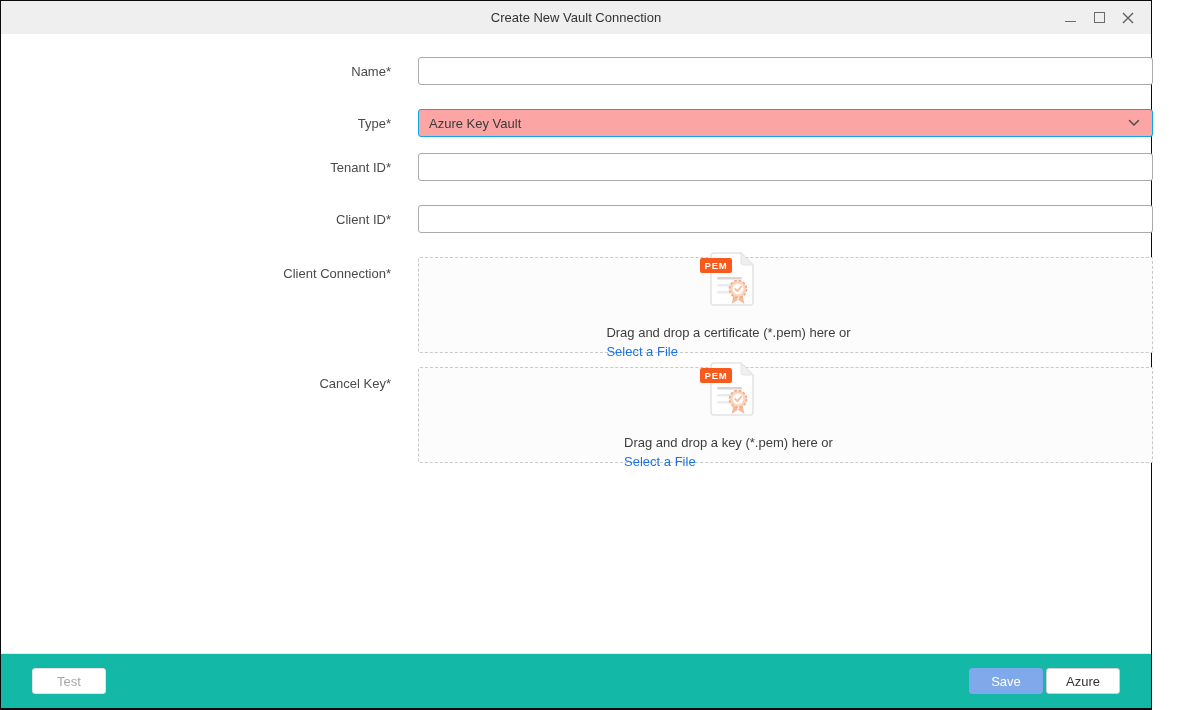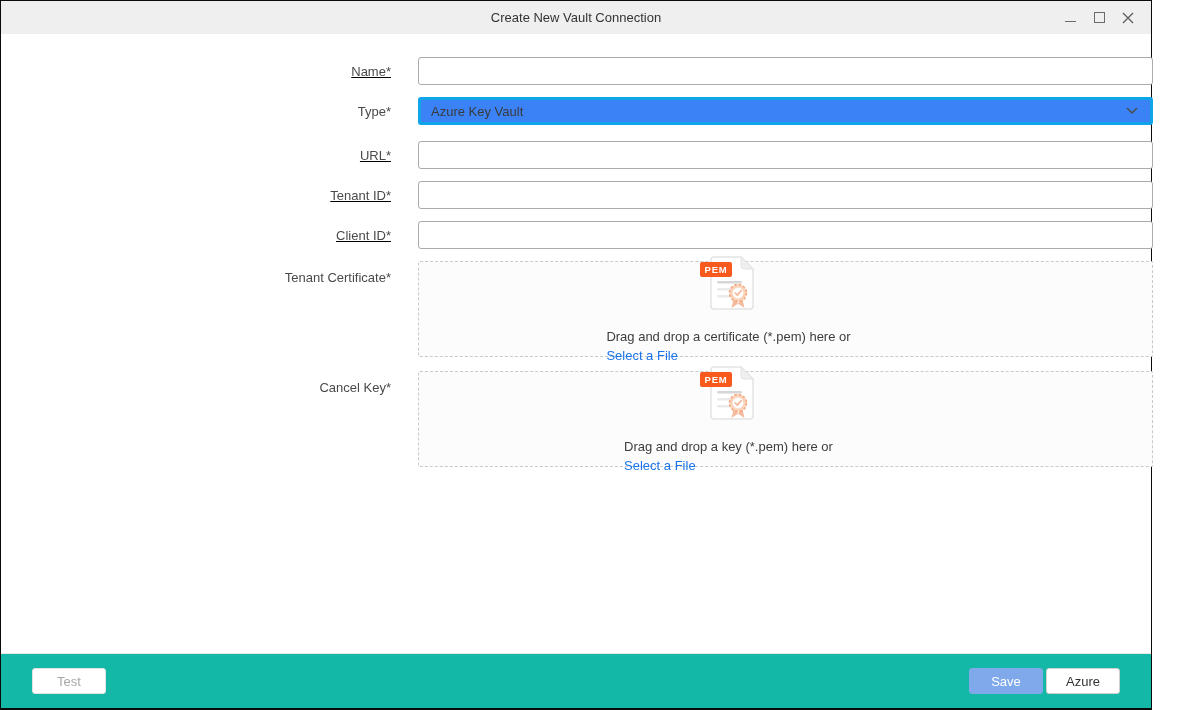--- a/index.html
+++ b/index.html
@@ -25,39 +25,39 @@
   .win-btn {
     width: 18px; height: 18px; display: flex; align-items: center; justify-content: center;
     cursor: default;
   }
   .min-glyph { width: 11px; height: 0; border-bottom: 1.5px solid #6b6b6b; margin-top: 7px; }
   .max-glyph { width: 11px; height: 11px; border: 1.4px solid #6b6b6b; background: transparent; }
 
   
   .content { flex: 1 1 auto; padding-top: 23px; background: #fff; }
   .row { display: flex; align-items: center; }
-  .row.mb-lg { margin-bottom: 12px; text-decoration: underline; }
+  .row.mb-lg { margin-bottom: 24px; }
   .row.mb-sm { margin-bottom: 16px; }
   .row.mb-zone { margin-bottom: 14px; }
   .row.top-align { align-items: flex-start; }
   .lbl {
     width: 390px; flex: 0 0 390px; text-align: right;
     font-size: 13px; color: #4a4a4a;
   }
   .row.top-align .lbl { padding-top: 9px; }
   .field-wrap { margin-left: 27px; width: 735px; flex: 0 0 735px; }
 
   input.txt {
     width: 100%; height: 28px; border: 1px solid #ababab; border-radius: 3px;
     font-family: "Liberation Sans", sans-serif; font-size: 13px; color: #333;
     padding: 0 10px; outline: none; background: #fff;
   }
   .select {
-    width: 100%; height: 28px; border: 3px solid #0ea5e9; border-radius: 3px;
-    background: #3b82f6; display: flex; align-items: center; padding: 0 12px 0 10px;
+    width: 100%; height: 28px; border: 1px solid #0ea5e9; border-radius: 3px;
+    background: #fca5a5; display: flex; align-items: center; padding: 0 12px 0 10px;
     font-size: 13px; color: #3a3a3a; cursor: default;
   }
   .select .sel-value { flex: 1 1 auto; }
   .select .chev { display: flex; align-items: center; }
 
   
   .dropzone {
     width: 100%; height: 96px; border: 1px dashed #c9c9c9; border-radius: 2px;
     background: #fcfcfc; display: flex; align-items: center; justify-content: center;
   }
@@ -119,44 +119,38 @@
           <span class="sel-value">Azure Key Vault</span>
           <span class="chev">
             <svg width="12" height="8" viewBox="0 0 12 8">
               <path d="M1.5 1.5 L6 6 L10.5 1.5" stroke="#4d4d4d" stroke-width="1.5" fill="none" stroke-linecap="round" stroke-linejoin="round"></path>
             </svg>
           </span>
         </div>
       </div>
     </div>
 
-    <div class="row mb-lg">
-      <label class="lbl">URL*</label>
-      <div class="field-wrap">
-        <input class="txt" type="text" value="" style="">
-      </div>
-    </div>
 
 
     <div class="row mb-lg">
       <label class="lbl">Tenant ID*</label>
       <div class="field-wrap">
         <input class="txt" type="text" value="" style="">
       </div>
     </div>
 
     <div class="row mb-lg">
       <label class="lbl">Client ID*</label>
       <div class="field-wrap">
         <input class="txt" type="text" value="" style="">
       </div>
     </div>
 
     <div class="row top-align mb-zone">
-      <label class="lbl">Tenant Certificate*</label>
+      <label class="lbl">Client Connection*</label>
       <div class="field-wrap">
         <div class="dropzone">
           <div class="dz-inner">
             <svg width="56" height="58" viewBox="0 0 56 58">
               <path d="M14 3 H41 L53 15 V52 a3 3 0 0 1 -3 3 H14 a3 3 0 0 1 -3 -3 V6 a3 3 0 0 1 3 -3 Z" fill="#ffffff" stroke="#e3e3e3" stroke-width="1.5"></path>
               <path d="M41 3 v9 a3 3 0 0 0 3 3 h9 Z" fill="#efefef" stroke="#e3e3e3" stroke-width="1"></path>
               <rect x="17" y="27" width="25" height="2.6" rx="1.3" fill="#d6d6d6"></rect>
               <rect x="17" y="34" width="27" height="2.6" rx="1.3" fill="#ebebeb"></rect>
               <rect x="17" y="41" width="22" height="2.6" rx="1.3" fill="#ebebeb"></rect>
               <path d="M34 43 L31.5 54 L38 49.8 Z" fill="#f6bb9e"></path>

